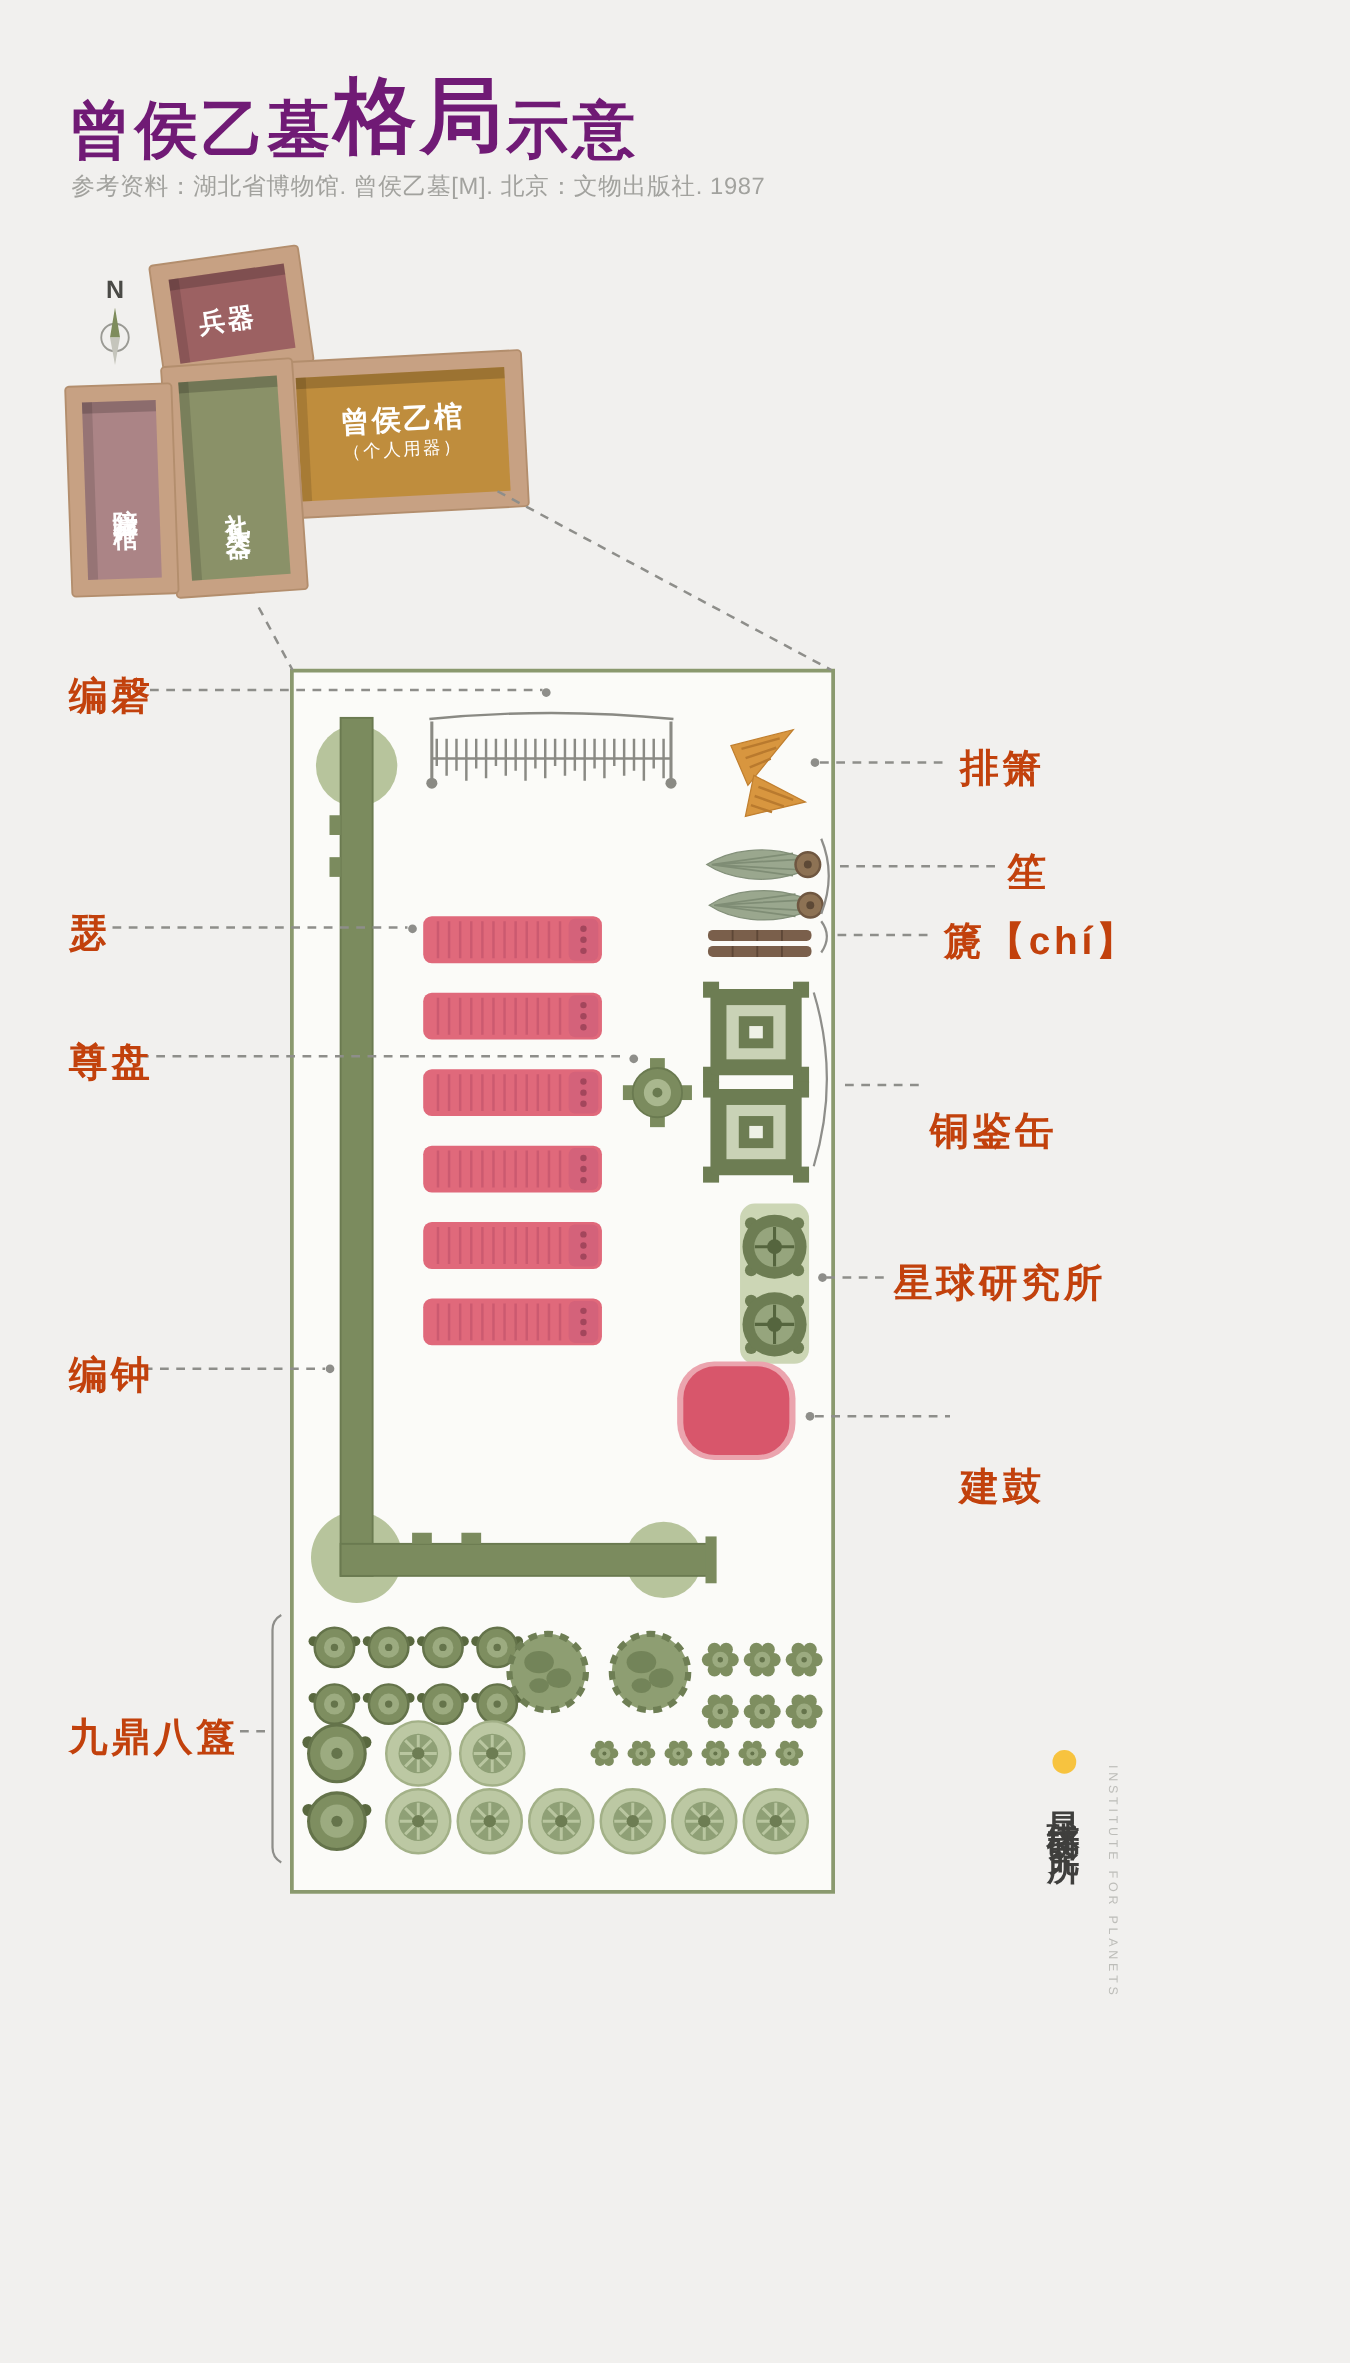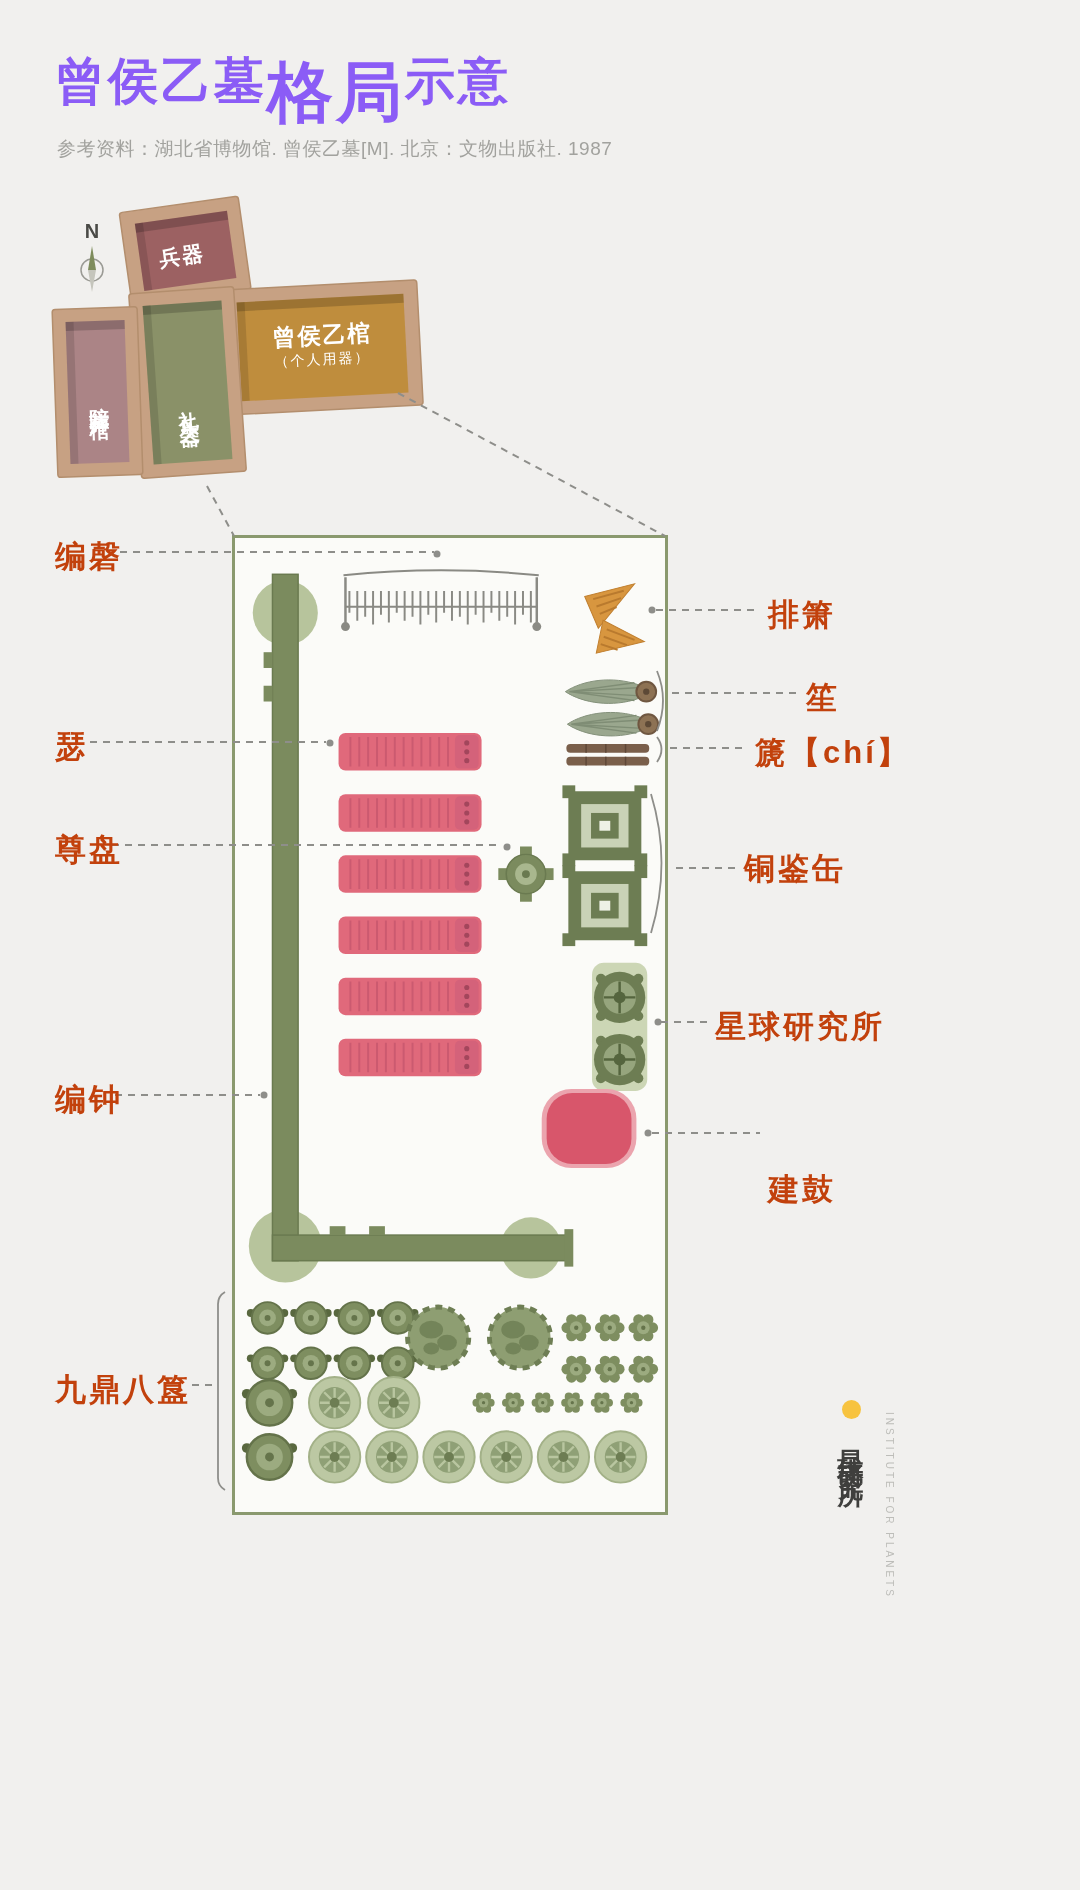--- a/index.html
+++ b/index.html
@@ -2,21 +2,21 @@
 <html><head>
 <meta charset="utf-8">
 <style>
   html,body{margin:0;padding:0;background:#e6e6e4;}
   .canvas{
     position:relative;width:1080px;height:1890px;margin:0 auto;
     background:#f1f0ee;overflow:hidden;
     font-family:"Liberation Sans","DejaVu Sans",sans-serif;
   }
   
-  .title{position:absolute;left:55px;top:48px;display:flex;align-items:flex-start;color:#8b5cf6;font-weight:700;white-space:nowrap;}
+  .title{position:absolute;left:55px;top:48px;display:flex;align-items:flex-end;color:#701a75;font-weight:700;white-space:nowrap;}
   .t1,.t3{font-size:50px;letter-spacing:3px;}
   .t2{font-size:66px;letter-spacing:3px;}
   .ref{position:absolute;left:57px;top:136px;font-size:19px;color:#a2a29e;letter-spacing:0.5px;white-space:nowrap;}
   
   .tomb3d{position:absolute;left:35px;top:190px;}
   .chlbl{position:absolute;color:#ffffff;font-weight:700;white-space:nowrap;text-align:center;}
   .chlbl.h{letter-spacing:2px;}
   .vert{writing-mode:vertical-rl;text-orientation:upright;}
   
   .plan{position:absolute;left:232px;top:535px;width:436px;height:980px;border:3px solid #8a996e;background:#fbfbf8;box-sizing:border-box;}
@@ -310,21 +310,21 @@
 
   <div class="lbl" style="left:55px;top:536px;">编磬</div>
   <div class="lbl" style="left:55px;top:726px;">瑟</div>
   <div class="lbl" style="left:55px;top:829px;text-align:right;">尊盘</div>
   <div class="lbl" style="left:55px;top:1079px;">编钟</div>
   <div class="lbl" style="left:55px;top:1369px;font-family:Liberation Mono, monospace;">九鼎八簋</div>
 
   <div class="lbl" style="left:768px;top:594px;">排箫</div>
   <div class="lbl" style="left:806px;top:677px;">笙</div>
   <div class="lbl" style="left:755px;top:732px;">篪【chí】</div>
-  <div class="lbl" style="left:744px;top:848px;">铜鉴缶</div>
+  <div class="lbl" style="left:744px;top:884px;">铜鉴缶</div>
   <div class="lbl" style="left:715px;top:1006px;">星球研究所</div>
   <div class="lbl" style="left:768px;top:1125px;margin-top:44px;">建鼓</div>
 
   <div class="logo-dot"></div>
   <div class="logo-cn">星球研究所</div>
   <div class="logo-en">INSTITUTE FOR PLANETS</div>
 
 </div>
 
 </body></html>

